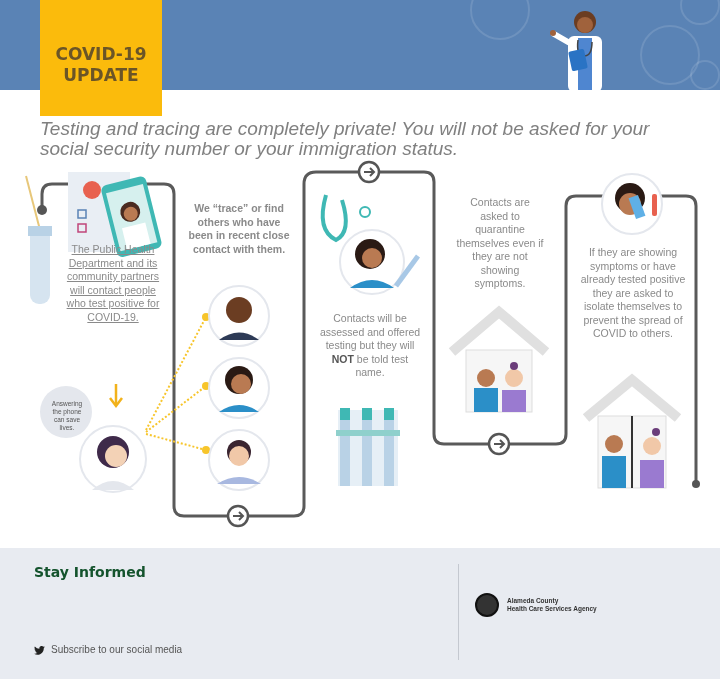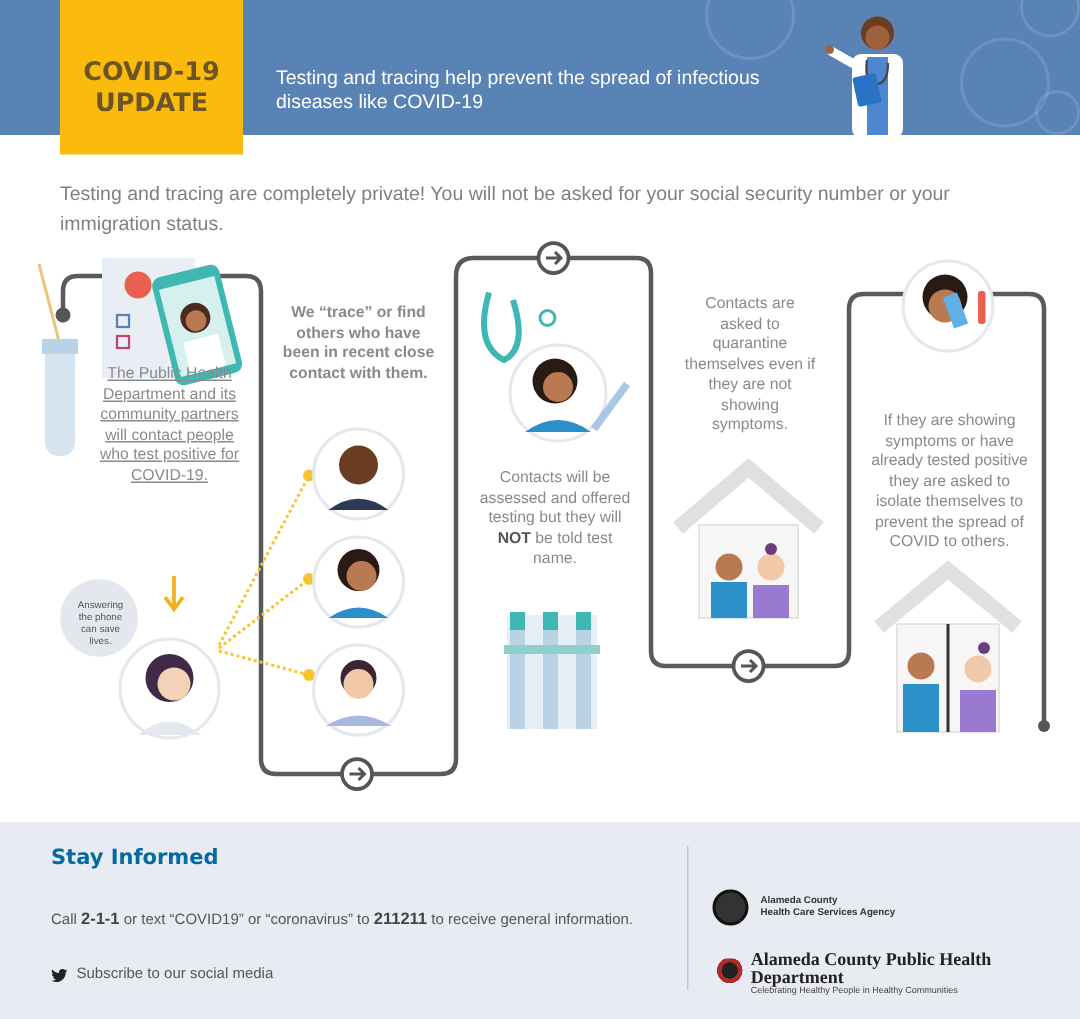--- a/index.html
+++ b/index.html
@@ -1,49 +1,48 @@
 <!DOCTYPE html>
 <html><head>
 <meta charset="utf-8">
 <style>
   * { box-sizing: border-box; margin: 0; padding: 0; }
   body { width: 720px; height: 679px; background: #ffffff; font-family: "Liberation Sans", sans-serif; position: relative; overflow: hidden; color: #777; }
   .header { position: absolute; left: 0; top: 0; width: 720px; height: 90px; background: #5a83b5; overflow: hidden; }
   .hdr-circle { position: absolute; border: 2px solid rgba(255,255,255,0.12); border-radius: 50%; }
-  .badge { position: absolute; left: 40px; top: 0; width: 122px; height: 103px; background: #fbbb0c; display: flex; flex-direction: column; align-items: center; justify-content: center; padding-top: 14px; }
+  .badge { position: absolute; left: 40px; top: 0; width: 122px; height: 116px; background: #fbbb0c; display: flex; flex-direction: column; align-items: center; justify-content: center; padding-top: 14px; }
   .badge span { font-family: "DejaVu Sans", sans-serif; font-weight: bold; font-size: 17px; color: #6b5527; line-height: 21px; }
   .title { position: absolute; left: 183px; top: 6px; font-family: "DejaVu Sans", sans-serif; font-weight: bold; font-size: 29px; color: #f5c21b; letter-spacing: -0.5px; }
   .subtitle { position: absolute; left: 184px; top: 44px; width: 340px; font-size: 13px; line-height: 16px; color: #ffffff; }
   .doctor { position: absolute; left: 548px; top: 4px; width: 70px; height: 86px; }
-  .intro { position: absolute; left: 40px; top: 119px; width: 640px; font-size: 13px; line-height: 20px; color: #808080; }
+  .intro { position: absolute; left: 40px; top: 119px; width: 640px; font-size: 19px; line-height: 20px; color: #808080; font-style: italic; }
   .path { position: absolute; left: 0; top: 160px; }
   .step-text { position: absolute; text-align: center; font-size: 10.5px; line-height: 13.5px; color: #8a8a8a; }
   .step-text b { color: #555; }
   .footer { position: absolute; left: 0; top: 548px; width: 720px; height: 131px; background: #e8ebf1; }
-  .footer h3 { position: absolute; left: 34px; top: 16px; font-family: "DejaVu Sans", sans-serif; font-size: 14px; color: #0369a1; }
+  .footer h3 { position: absolute; left: 34px; top: 16px; font-family: "DejaVu Sans", sans-serif; font-size: 14px; color: #14532d; }
   .fline { position: absolute; left: 34px; font-size: 10px; color: #555; white-space: nowrap; }
   .fline b { font-size: 11px; color: #444; }
   .fdivider { position: absolute; left: 458px; top: 16px; width: 1px; height: 96px; background: #c4c8d0; }
   .logo1 { position: absolute; left: 475px; top: 45px; display: flex; align-items: center; gap: 8px; }
   .logo1 .seal { width: 24px; height: 24px; border-radius: 50%; background: #333; border: 2px solid #111; }
   .logo1 .txt { font-size: 6.5px; color: #333; line-height: 8px; font-weight: bold; }
   .logo2 { position: absolute; left: 477px; top: 85px; display: flex; align-items: center; gap: 4px; }
   .logo2 .mark { width: 20px; height: 20px; background: radial-gradient(circle at 50% 40%, #222 35%, #b02a2a 36%, #b02a2a 55%, transparent 56%); }
   .logo2 .name { font-family: "Liberation Serif", serif; font-weight: bold; font-size: 12px; color: #222; line-height: 12px; }
   .logo2 .tag { font-size: 6px; color: #444; line-height: 8px; }
 </style>
 </head>
 <body>
 
 <div class="header">
   <div class="hdr-circle" style="left:470px;top:-20px;width:60px;height:60px;"></div>
   <div class="hdr-circle" style="left:640px;top:25px;width:60px;height:60px;"></div>
   <div class="hdr-circle" style="left:680px;top:-15px;width:40px;height:40px;"></div>
   <div class="hdr-circle" style="left:690px;top:60px;width:30px;height:30px;"></div>
-  <div class="subtitle">Testing and tracing help prevent the spread of infectious diseases like COVID-19</div>
   <svg class="doctor" viewBox="0 0 70 86">
     <rect x="20" y="32" width="34" height="56" rx="6" fill="#ffffff"></rect>
     <rect x="30" y="34" width="14" height="54" fill="#4f86d0"></rect>
     <circle cx="37" cy="18" r="11" fill="#6b3d22"></circle>
     <circle cx="37" cy="21" r="8" fill="#a0623c"></circle>
     <path d="M30 36 Q28 52 36 52 Q44 52 44 38" stroke="#444" stroke-width="1.5" fill="none"></path>
     <rect x="22" y="46" width="16" height="20" rx="2" fill="#2a73c4" transform="rotate(-12 30 56)"></rect>
     <path d="M20 38 L6 30" stroke="#ffffff" stroke-width="6" stroke-linecap="round"></path>
     <circle cx="5" cy="29" r="3" fill="#a0623c"></circle>
   </svg>
@@ -147,42 +146,32 @@
   <rect x="602" y="456" width="24" height="32" fill="#2b8fc8"></rect>
   <circle cx="652" cy="446" r="9" fill="#f1c8a8"></circle>
   <circle cx="656" cy="432" r="4" fill="#6b3d7a"></circle>
   <rect x="640" y="460" width="24" height="28" fill="#9a7ad0"></rect>
 </svg>
 
 <div class="step-text" style="left:62px;top:243px;width:102px;text-decoration:underline;">The Public Health Department and its community partners will contact people who test positive for COVID-19.</div>
 <div class="step-text" style="left:186px;top:202px;width:106px;font-weight:bold;">We “trace” or find others who have been in recent close contact with them.</div>
 <div class="step-text" style="left:316px;top:312px;width:108px;"><span>Contacts will be assessed and offered testing but they will </span><b>NOT</b><span> be told test name.</span></div>
 <div class="step-text" style="left:456px;top:196px;width:88px;">Contacts are asked to quarantine themselves even if they are not showing symptoms.</div>
-<div class="step-text" style="left:580px;top:246px;width:106px;margin-top:28px;">If they are showing symptoms or have already tested positive they are asked to isolate themselves to prevent the spread of COVID to others.</div>
+<div class="step-text" style="left:580px;top:246px;width:106px;">If they are showing symptoms or have already tested positive they are asked to isolate themselves to prevent the spread of COVID to others.</div>
 <div class="step-text" style="left:48px;top:400px;width:38px;font-size:6.5px;line-height:8px;color:#555;">Answering the phone can save lives.</div>
 
 <div class="footer">
   <h3>Stay Informed</h3>
-  <div class="fline" style="top:59px;">
-    <span>Call </span><b>2-1-1</b><span> or text “COVID19” or “coronavirus” to </span><b>211211</b><span> to receive general information.</span>
-  </div>
   <div class="fline" style="top:96px;display:flex;align-items:flex-end;gap:6px;">
     <svg width="11" height="9" viewBox="0 0 24 20">
         <path d="M24 2.4a10 10 0 0 1-2.8.8A5 5 0 0 0 23.3.4a10 10 0 0 1-3.1 1.2A4.9 4.9 0 0 0 11.8 6 14 14 0 0 1 1.7.9a4.9 4.9 0 0 0 1.5 6.6A4.9 4.9 0 0 1 1 6.9a4.9 4.9 0 0 0 3.9 4.8 5 5 0 0 1-2.2.1 4.9 4.9 0 0 0 4.6 3.4A9.9 9.9 0 0 1 0 17.2 14 14 0 0 0 7.5 19.4c9 0 14-7.5 14-14v-.6A10 10 0 0 0 24 2.4z" fill="#222"></path>
       </svg>
     <span>Subscribe to our social media</span>
   </div>
   <div class="fdivider"></div>
   <div class="logo1">
     <div class="seal"></div>
     <div class="txt">
         <div>Alameda County</div>
         <div>Health Care Services Agency</div>
       </div>
   </div>
-  <div class="logo2">
-    <div class="mark"></div>
-    <div>
-        <div class="name">Alameda County Public Health Department</div>
-        <div class="tag">Celebrating Healthy People in Healthy Communities</div>
-      </div>
-  </div>
 </div>
 
 </body></html>

